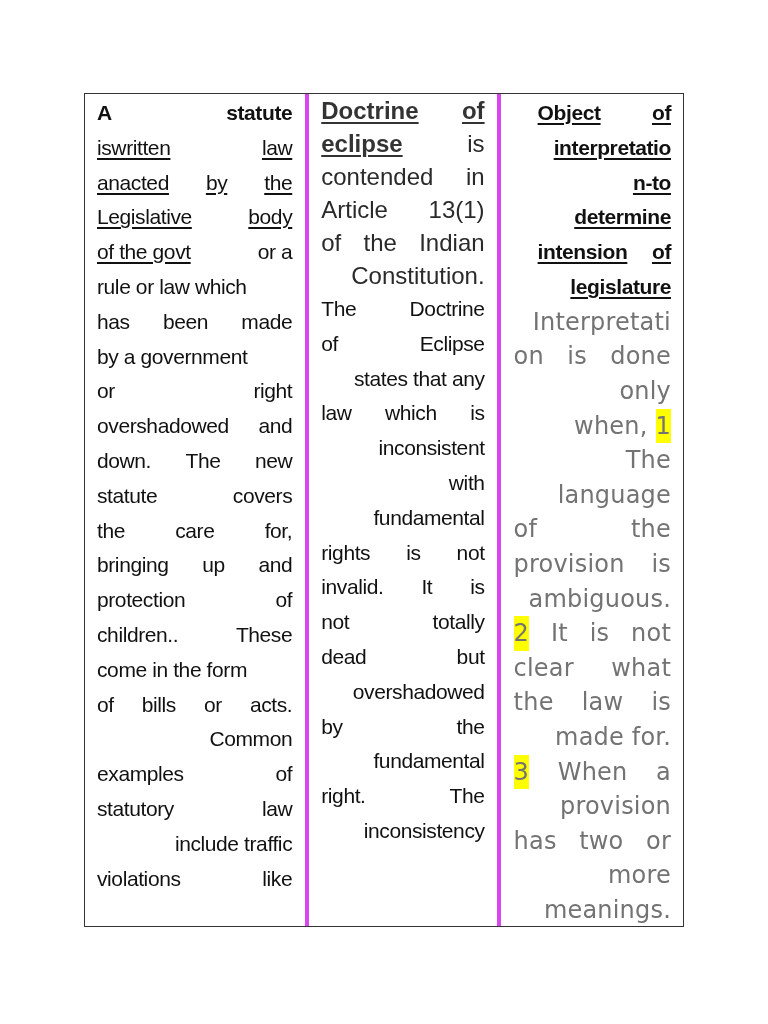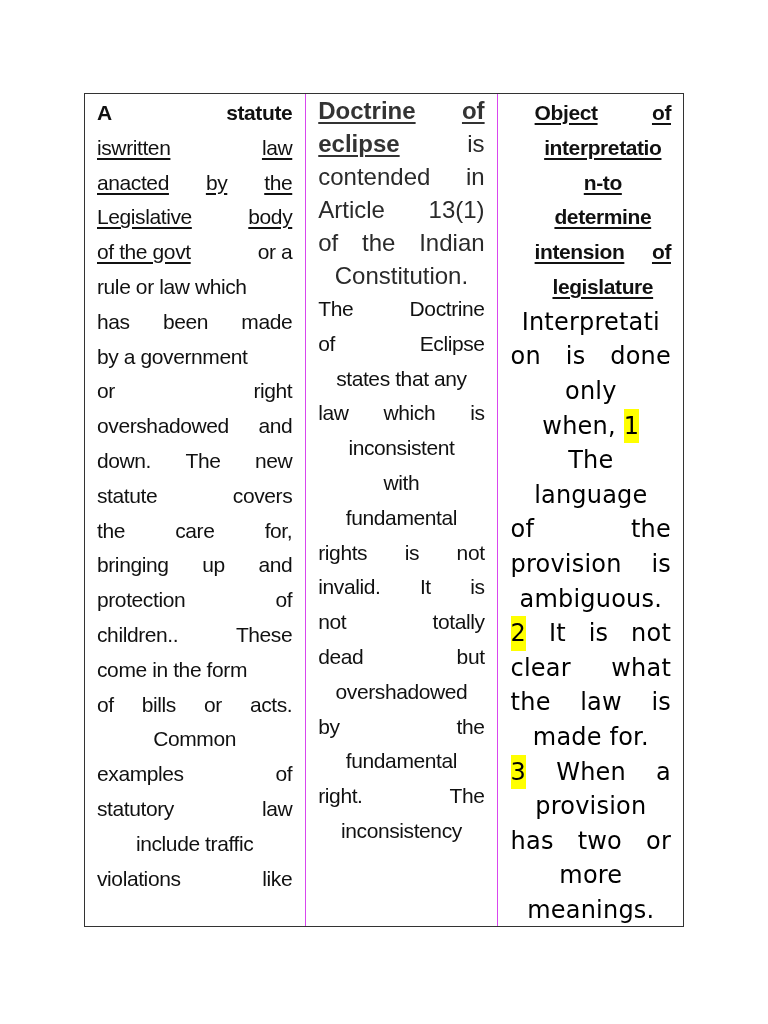--- a/index.html
+++ b/index.html
@@ -26,21 +26,21 @@
       box-sizing: border-box;
       display: flex;
       overflow: hidden;
     }
     .cell {
       box-sizing: border-box;
       height: 100%;
       overflow: hidden;
       color: #111;
     }
-    .cell + .cell { border-left: 1px solid #d946ef; }
+    .cell + .cell { border-left: 4px solid #d946ef; }
     .c1 { width: 221px; padding: 2px 13px 0 12px; }
     .c2 { width: 192px; padding: 0 12px 0 12px; }
     .c3 { width: 187px; padding: 0 12px 0 13px; }
 
     .calibri {
       font-family: "Liberation Sans", sans-serif;
       font-size: 21px;
       line-height: 34.8px;
       text-align: justify;
       letter-spacing: -0.4px;
@@ -50,29 +50,29 @@
       font-size: 24px;
       line-height: 33px;
       text-align: justify;
       color: #2a2a2a;
     }
     .verdana {
       font-family: "DejaVu Sans", sans-serif;
       font-size: 24px;
       line-height: 34.6px;
       text-align: justify;
-      color: #000000;
+      color: #737373;
       letter-spacing: 0.2px;
     }
     .line-wrap {
       display: flex;
       justify-content: space-between;
       white-space: nowrap;
     }
-    .line-wrap.left { justify-content: center; gap: 8px; }
+    .line-wrap.left { justify-content: flex-end; gap: 8px; }
     .u { text-decoration: underline; text-underline-offset: 3px; text-decoration-thickness: 1.5px; }
     .b { font-weight: bold; }
     .hl { background: #ffff00; }
     .arial .bhead { font-weight: bold; color: #333; }
   </style>
 </head>
 <body>
 
 <div class="page">
   <div class="table">

